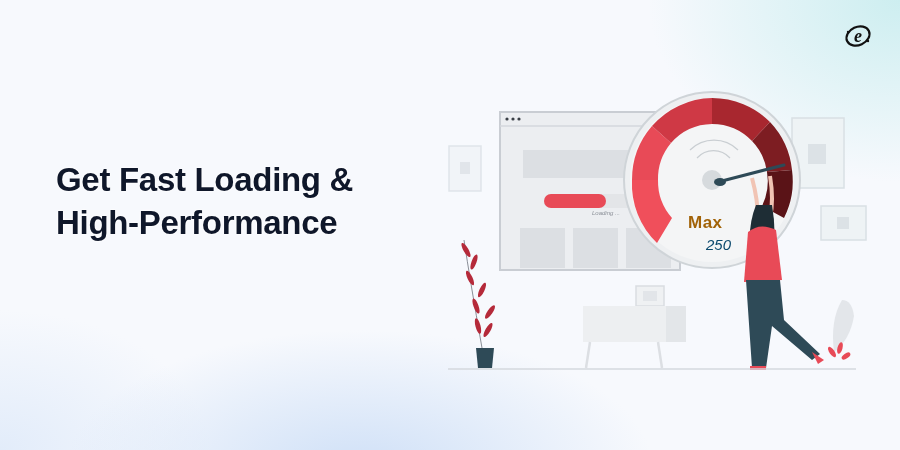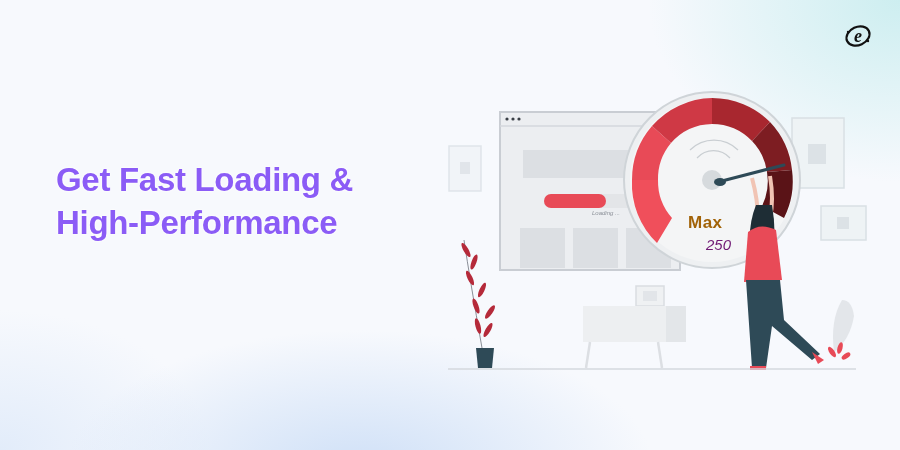--- a/index.html
+++ b/index.html
@@ -10,21 +10,21 @@
       radial-gradient(ellipse 420px 200px at 360px 470px, #cfe0f7 0%, rgba(207,224,247,0) 70%),
       radial-gradient(ellipse 360px 260px at 900px 0px, #cdeef0 0%, rgba(205,238,240,0) 70%),
       radial-gradient(ellipse 300px 200px at 0px 450px, #e2ecfa 0%, rgba(226,236,250,0) 70%),
       #f7f9fd;
   }
   .banner { position: absolute; inset: 0; }
 
   .headline {
     position: absolute; left: 56px; top: 158px; margin: 0;
     font-weight: 700; font-size: 33px; line-height: 43px;
-    color: #8b5cf6; letter-spacing: -0.3px;
+    color: #0f172a; letter-spacing: -0.3px;
     text-shadow: 0 0 3px #fff, 0 0 3px #fff;
   }
   .headline span { display: block; }
 
   .logo {
     position: absolute; left: 842px; top: 20px; width: 32px; height: 32px;
   }
   .logo svg { width: 32px; height: 32px; display: block; }
 
   .illustration { position: absolute; left: 0; top: 0; width: 900px; height: 450px; }
@@ -35,21 +35,21 @@
     color: #8a8f97;
   }
   .gauge-max {
     position: absolute; left: 688px; top: 213px;
     font-family: "Liberation Sans", sans-serif; font-weight: 700; font-size: 17px;
     color: #a16207; letter-spacing: 0.5px;
   }
   .gauge-value {
     position: absolute; left: 706px; top: 236px;
     font-family: "Liberation Sans", sans-serif; font-style: italic; font-size: 15px;
-    color: #701a75;
+    color: #0c4a6e;
   }
 </style>
 </head>
 <body>
 
 <div class="banner">
 
   <h1 class="headline">
     <span>Get Fast Loading &amp;</span>
     <span>High-Performance</span>

